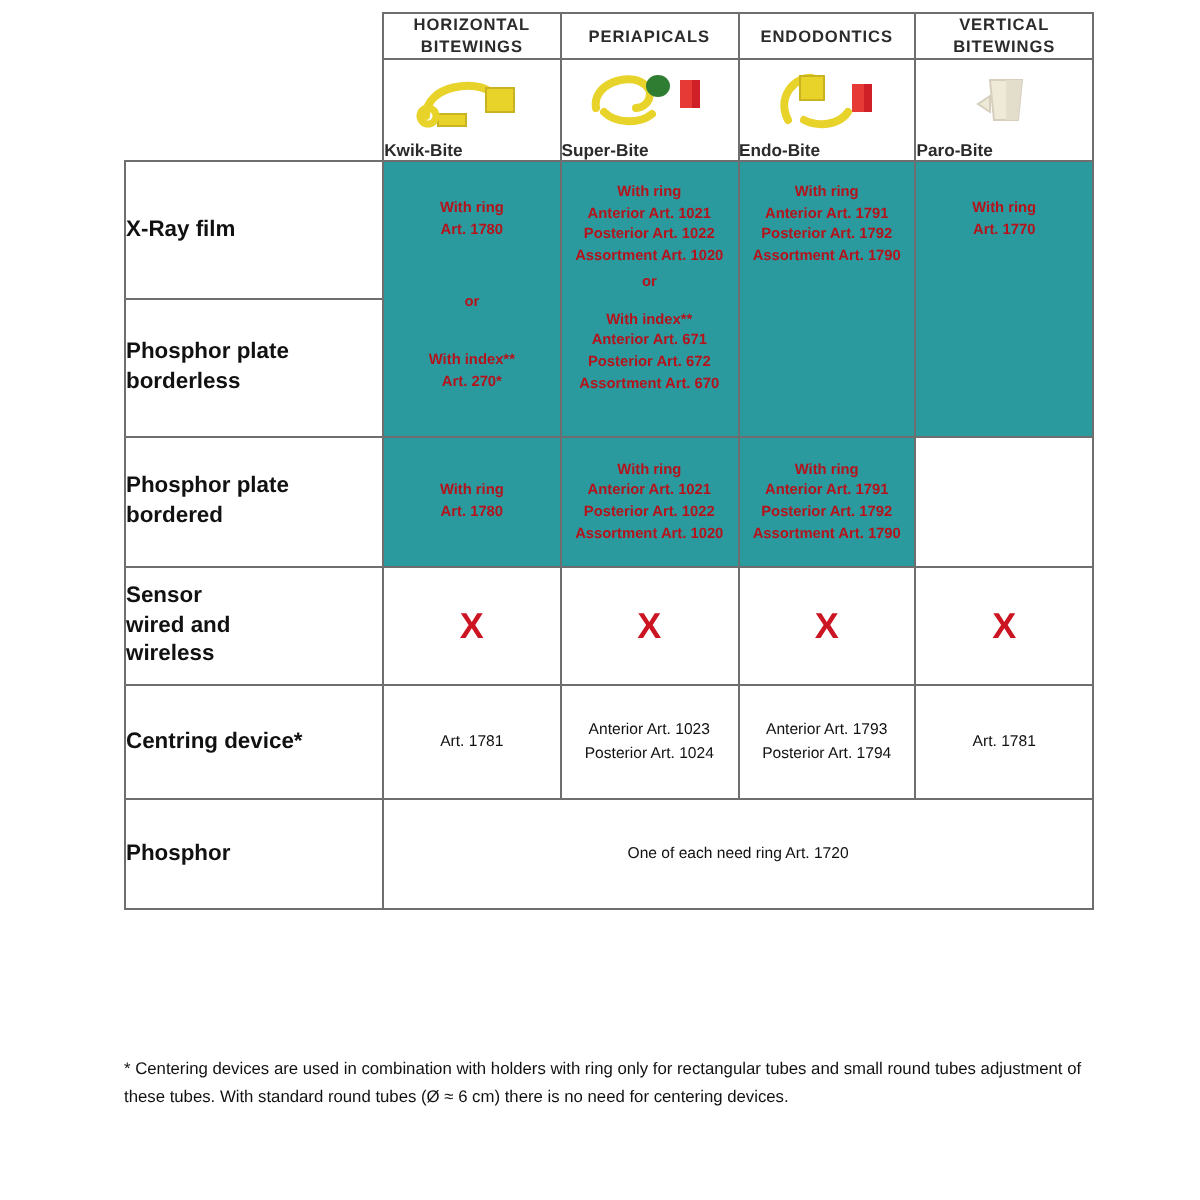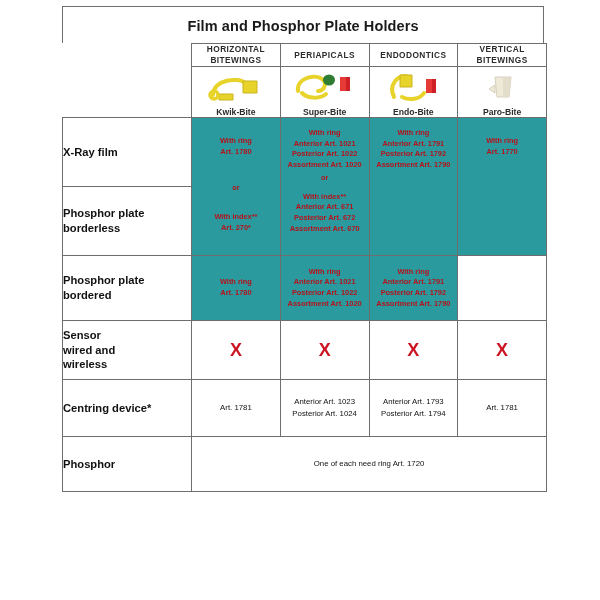--- a/index.html
+++ b/index.html
@@ -64,21 +64,21 @@
     height: 22px;
     vertical-align: top;
   }
   .hdr-img {
     height: 40px;
     text-align: center;
     vertical-align: middle;
     padding: 0;
   }
   .hdr-name {
-    text-align: center;
+    text-align: left;
     font-size: 8.6px;
     font-weight: bold;
     color: #2b2b2b;
     padding: 2px 0 7px 0;
     vertical-align: bottom;
   }
 
   
   .rowlabel {
     font-size: 11.2px;
@@ -144,21 +144,20 @@
   
   .icon-svg { display: block; margin: 0 auto; }
 </style>
 </head>
 <body>
 
 <div id="page">
 
   <div class="table-wrap">
 
-    <div class="title-cell">Film and Phosphor Plate Holders</div>
 
     <table class="matrix">
       <colgroup>
         <col class="col-label">
         <col class="col-prod">
         <col class="col-prod">
         <col class="col-prod">
         <col class="col-prod">
       </colgroup>
 
@@ -353,15 +352,16 @@
         <td class="testset" colspan="4">
           <span class="seg">One of each need ring</span>
           <span class="seg">Art. 1720</span>
         </td>
       </tr>
     </tbody>
       </table>
   </div>
 
   <div class="notes">
+    <p>* Centering devices are used in combination with holders with ring only for rectangular tubes and small round tubes adjustment of these tubes. With standard round tubes  (Ø ≈ 6 cm) there is no need for centering devices.</p>
   </div>
 
 </div>
 
 </body></html>

